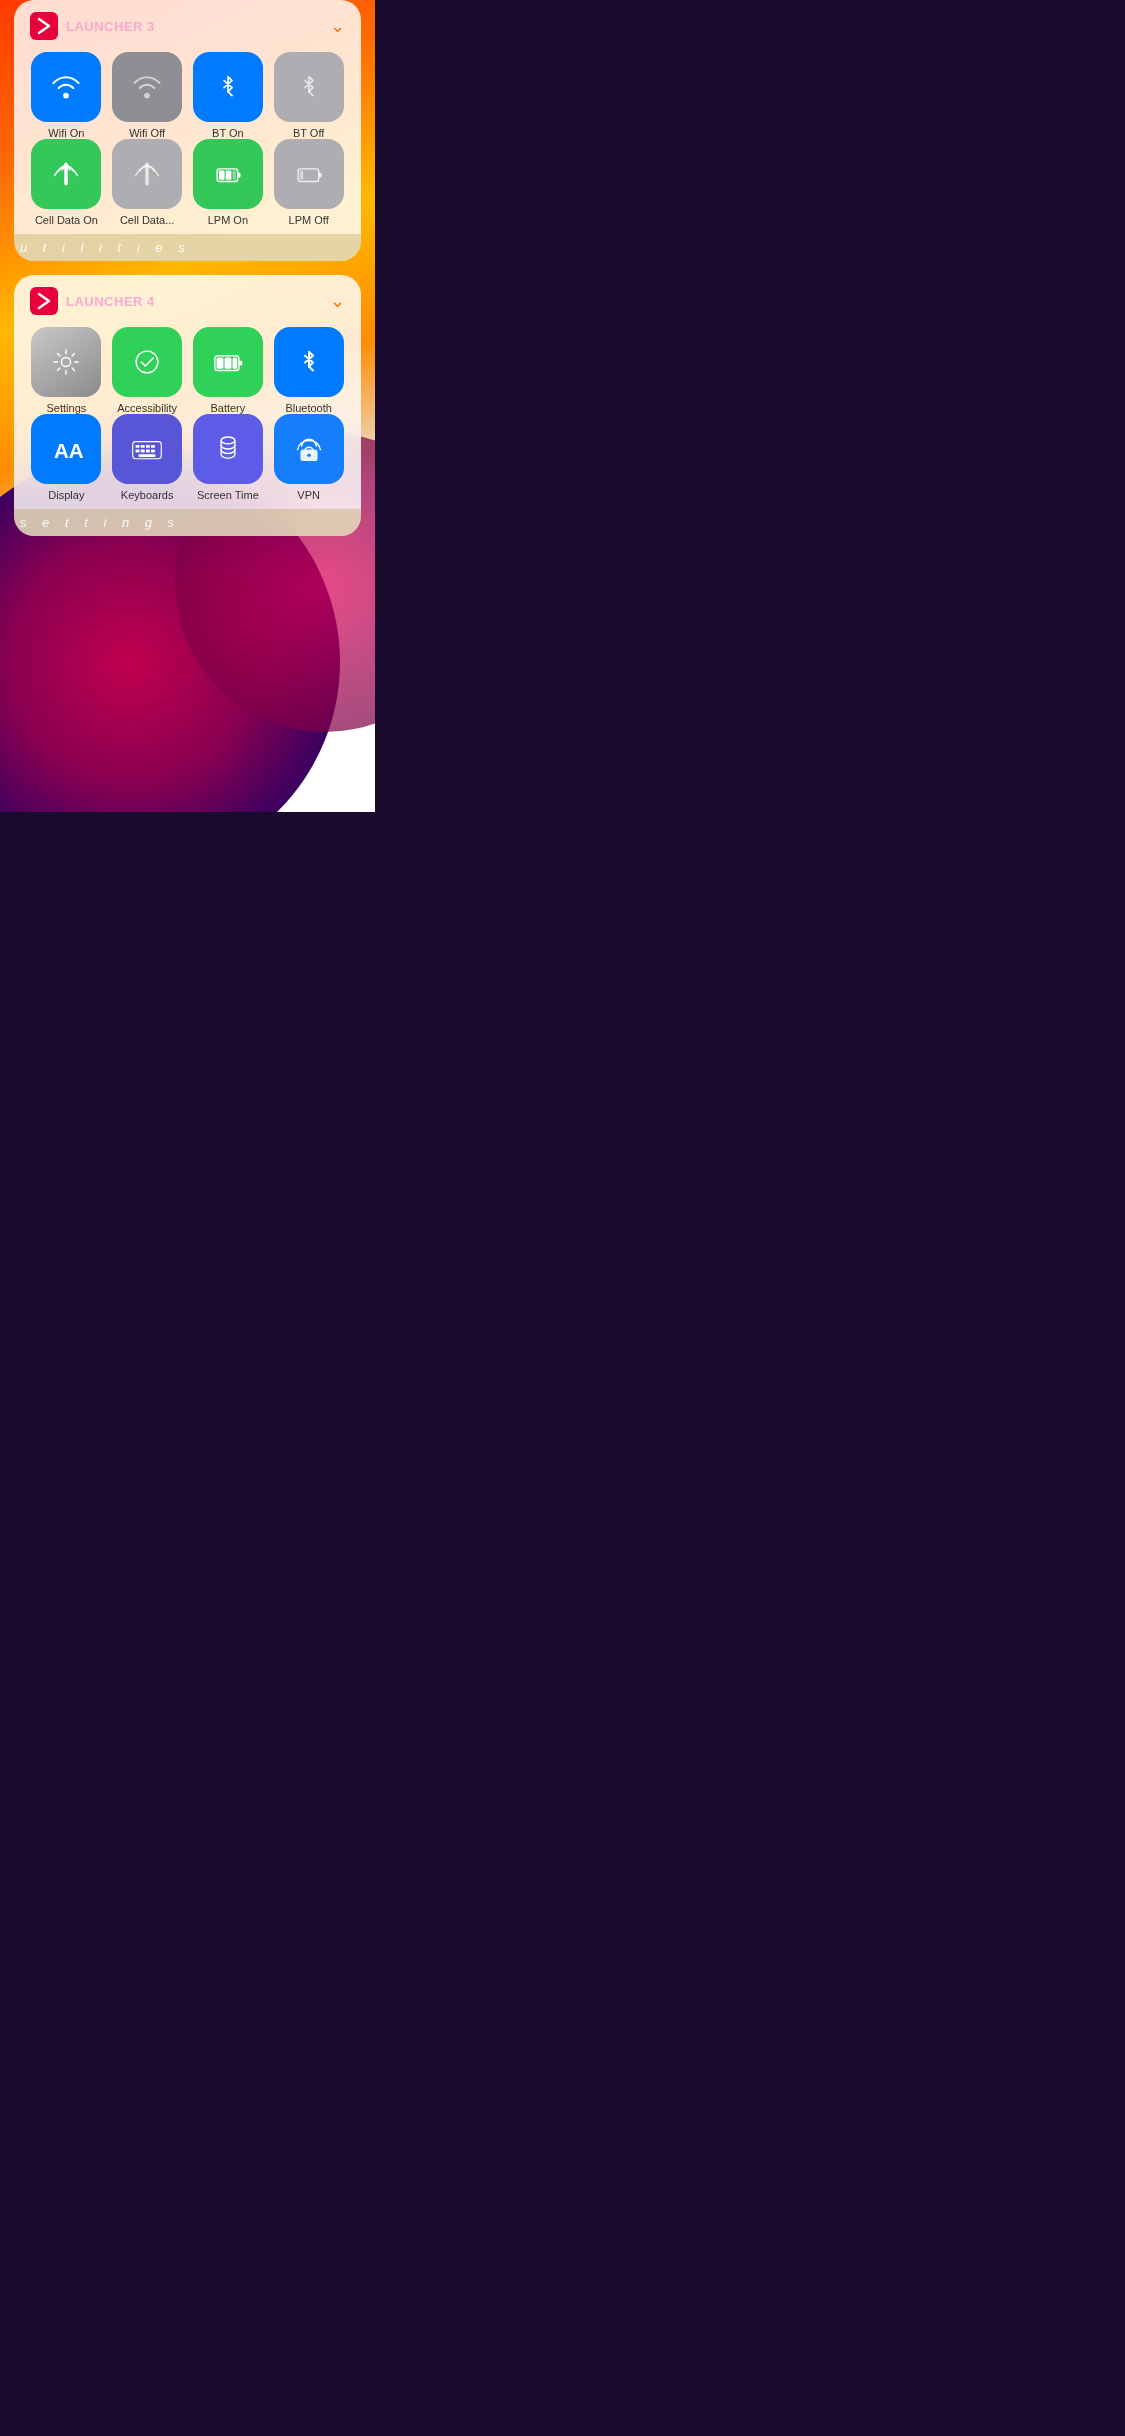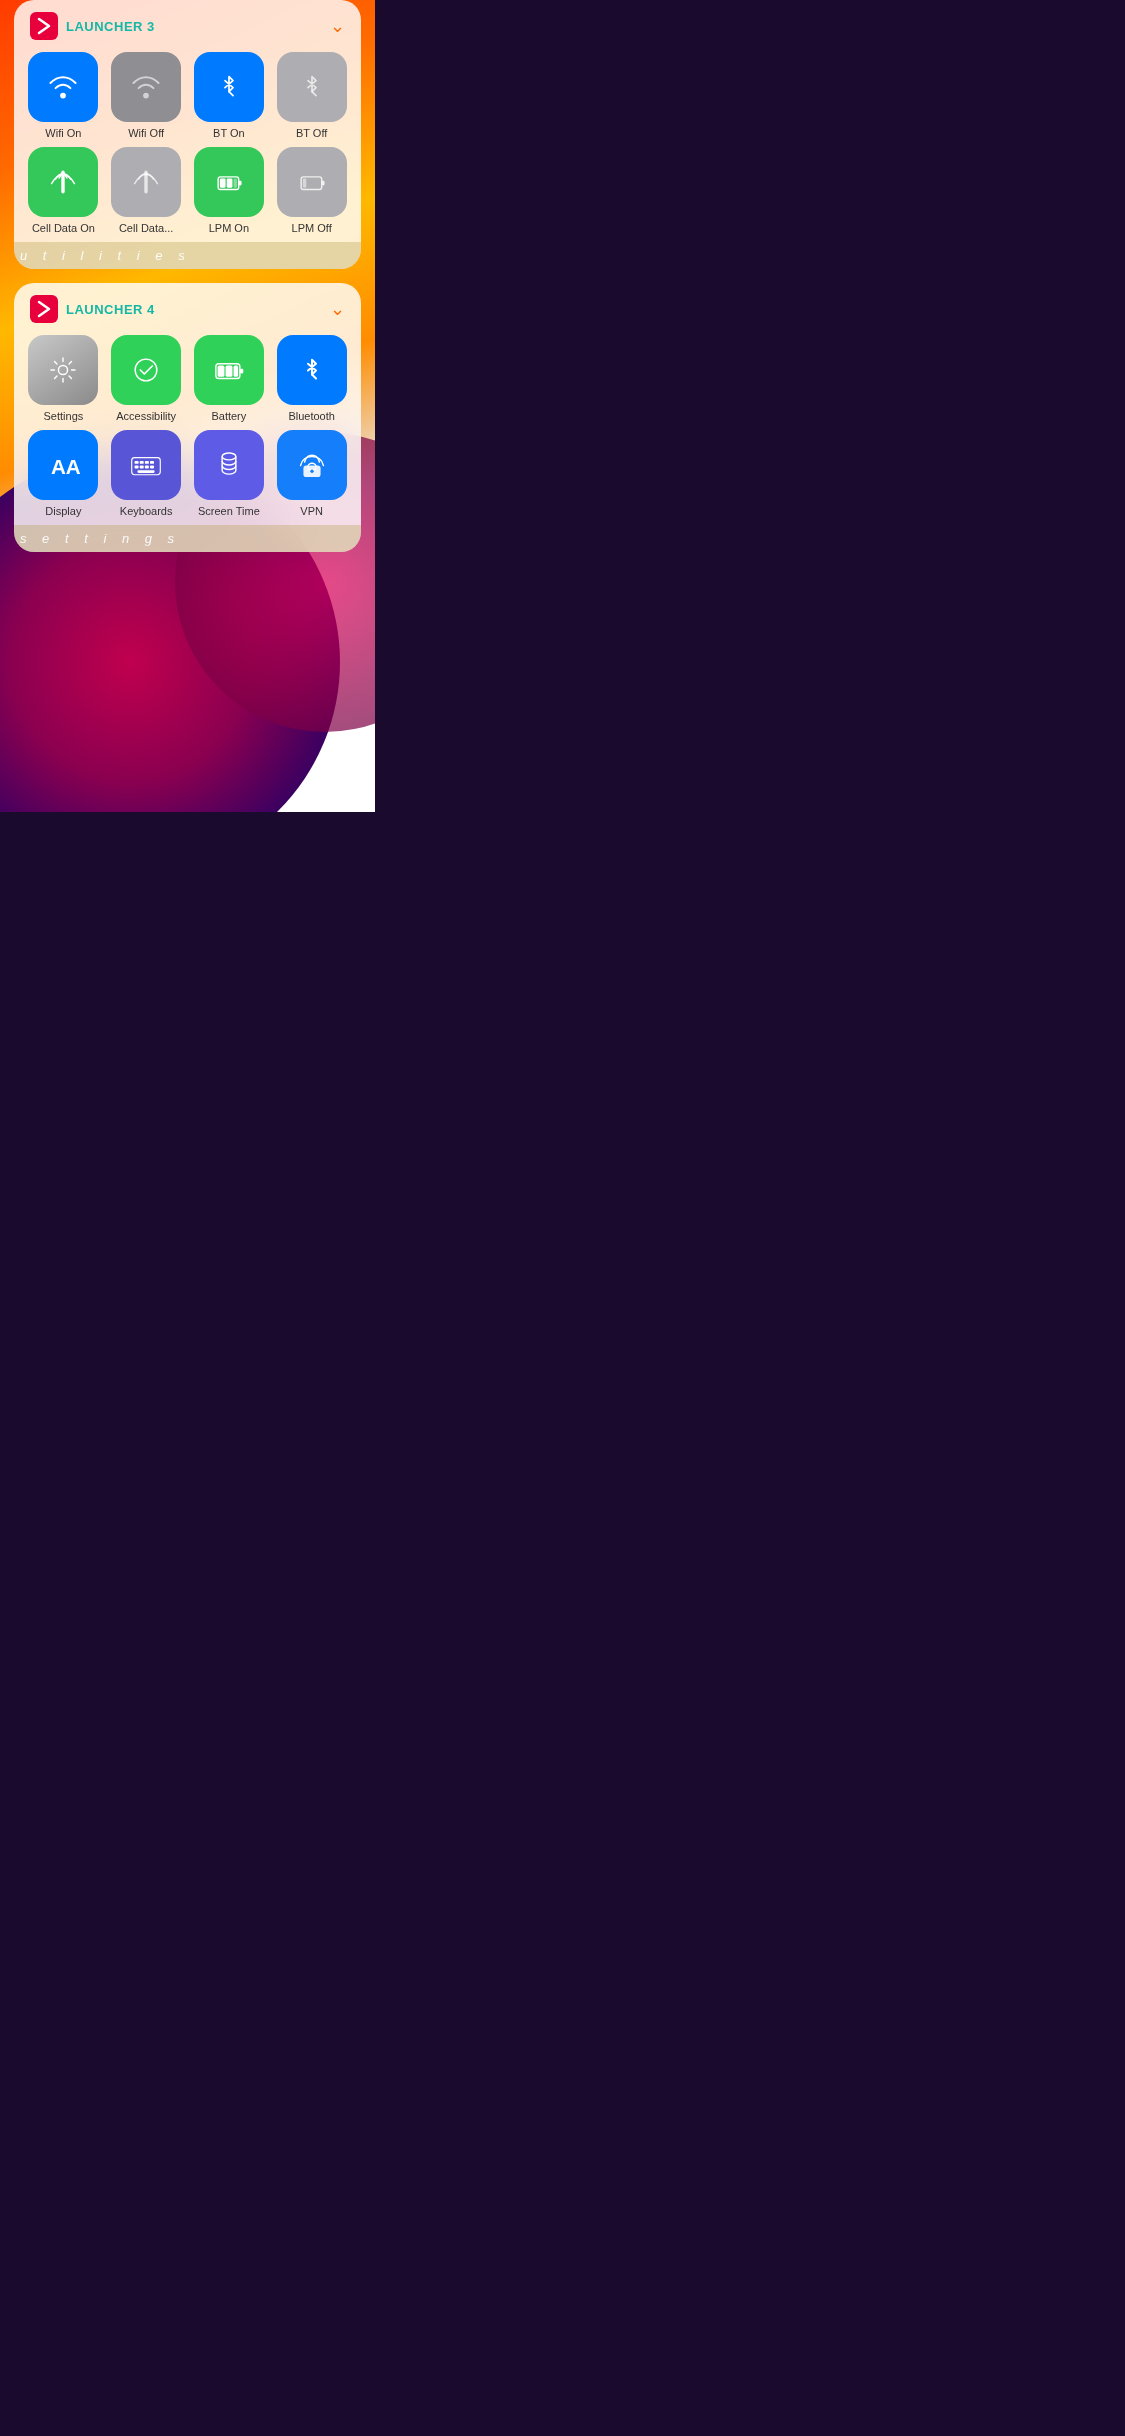--- a/index.html
+++ b/index.html
@@ -169,34 +169,33 @@
       align-items: center;
       justify-content: center;
     }
     .launcher-icon svg {
       width: 18px;
       height: 18px;
     }
     .launcher-title {
       font-size: 13px;
       font-weight: 700;
-      color: #14b8a6;
+      color: #f9a8d4;
       letter-spacing: 0.5px;
       text-transform: uppercase;
     }
     .chevron-down {
       color: #ff6a00;
       font-size: 18px;
     }
 
     
     .app-grid {
       display: grid;
       grid-template-columns: repeat(4, 1fr);
-      gap: 8px;
       padding: 4px 12px 8px;
     }
     .app-item {
       display: flex;
       flex-direction: column;
       align-items: center;
       gap: 5px;
     }
     .app-icon {
       width: 70px;

